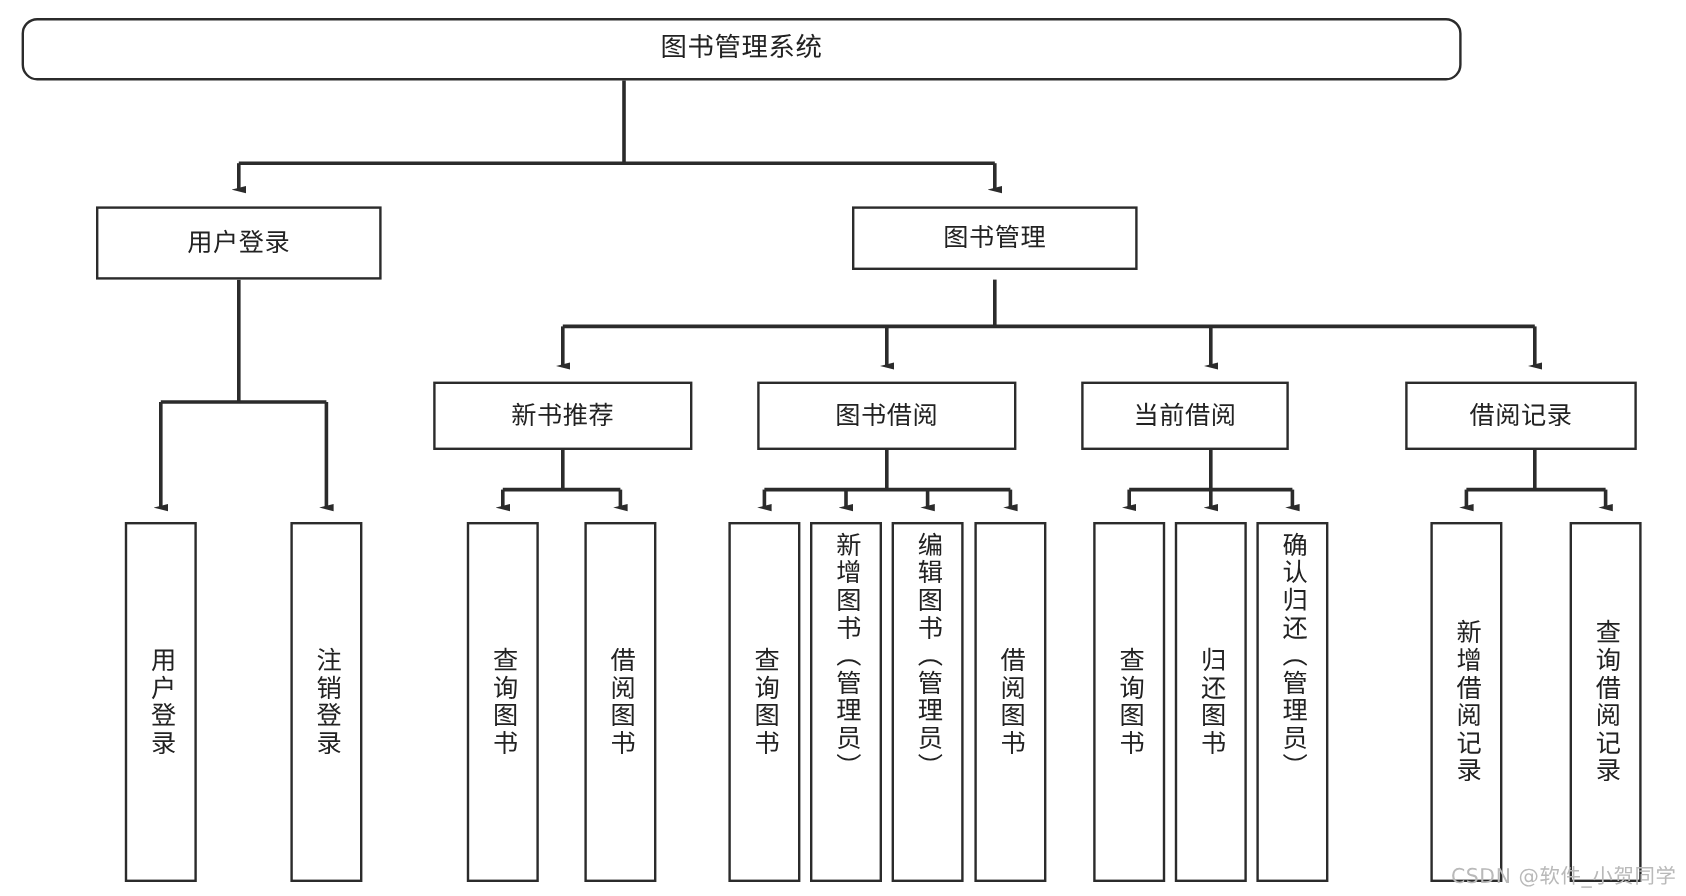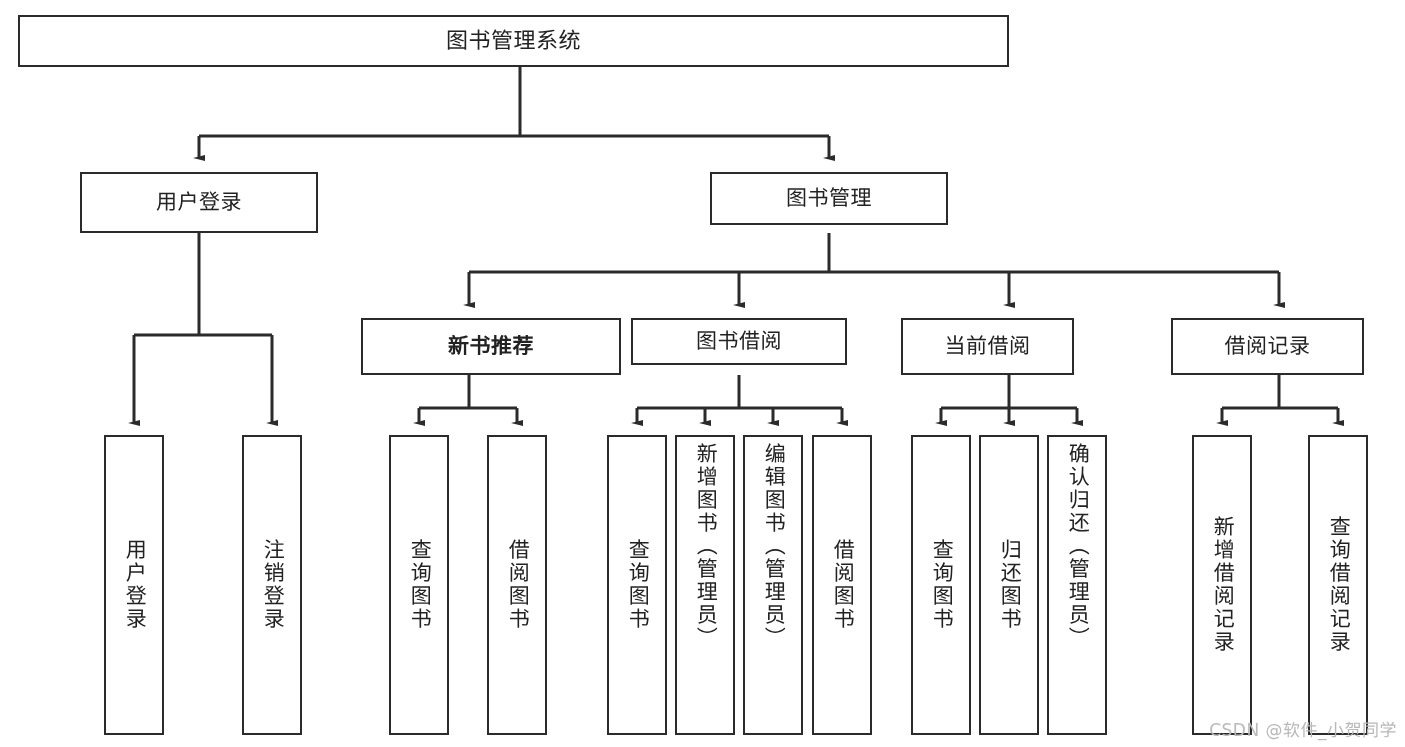--- a/index.html
+++ b/index.html
@@ -130,35 +130,35 @@
       <path d="M 1009 408 L 1009 423" marker-end="url(#arrowhead)"></path>
       <path d="M 1077 408 L 1077 423" marker-end="url(#arrowhead)"></path>
 
       <path d="M 1279 375 L 1279 408"></path>
       <path d="M 1222 408 L 1338 408"></path>
       <path d="M 1222 408 L 1222 423" marker-end="url(#arrowhead)"></path>
       <path d="M 1338 408 L 1338 423" marker-end="url(#arrowhead)"></path>
     </g>
   </svg>
 
-  <div class="node root horiz" style="left:18px; top:15px; width:991px; height:52px;">
+  <div class="node root horiz" style="left:18px; top:15px; width:1200px; height:52px;border-radius:13px;">
     <span class="node-label">图书管理系统</span>
   </div>
 
   <div class="node horiz" style="left:80px; top:172px; width:238px; height:61px;">
     <span class="node-label">用户登录</span>
   </div>
   <div class="node horiz" style="left:710px; top:172px; width:238px; height:53px;">
     <span class="node-label">图书管理</span>
   </div>
 
-  <div class="node horiz" style="left:361px; top:318px; width:260px; height:57px;font-weight:bold;">
+  <div class="node horiz" style="left:361px; top:318px; width:216px; height:57px;">
     <span class="node-label">新书推荐</span>
   </div>
-  <div class="node horiz" style="left:631px; top:318px; width:216px; height:47px;">
+  <div class="node horiz" style="left:631px; top:318px; width:216px; height:57px;">
     <span class="node-label">图书借阅</span>
   </div>
   <div class="node horiz" style="left:901px; top:318px; width:173px; height:57px;">
     <span class="node-label">当前借阅</span>
   </div>
   <div class="node horiz" style="left:1171px; top:318px; width:193px; height:57px;">
     <span class="node-label">借阅记录</span>
   </div>
 
   <div class="node leaf" style="left:104px; top:435px; width:60px; height:300px;">

